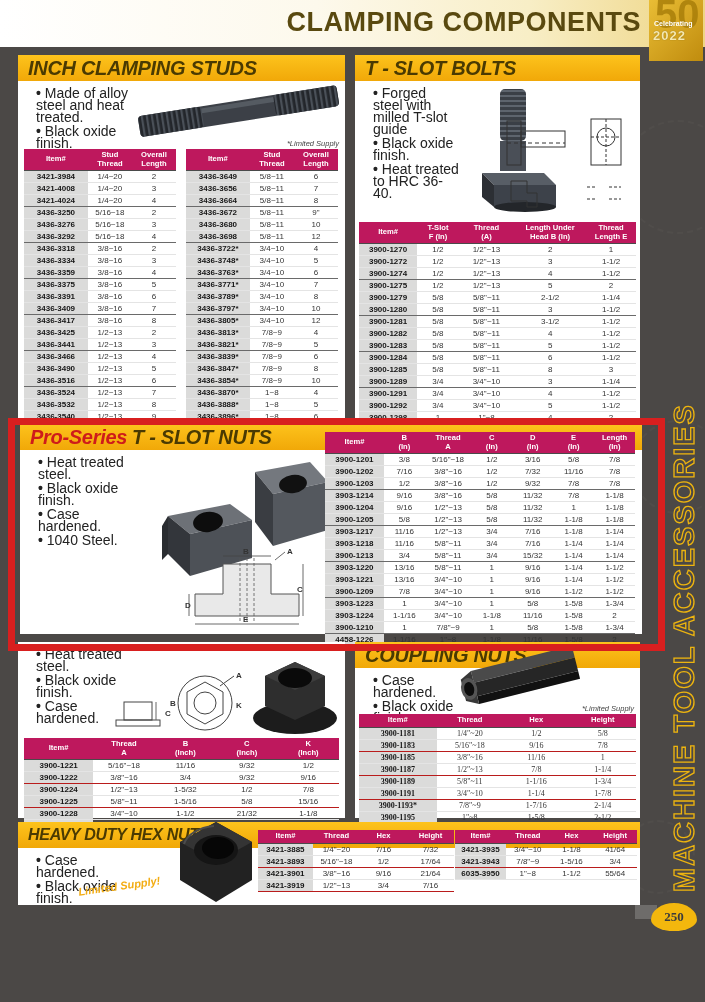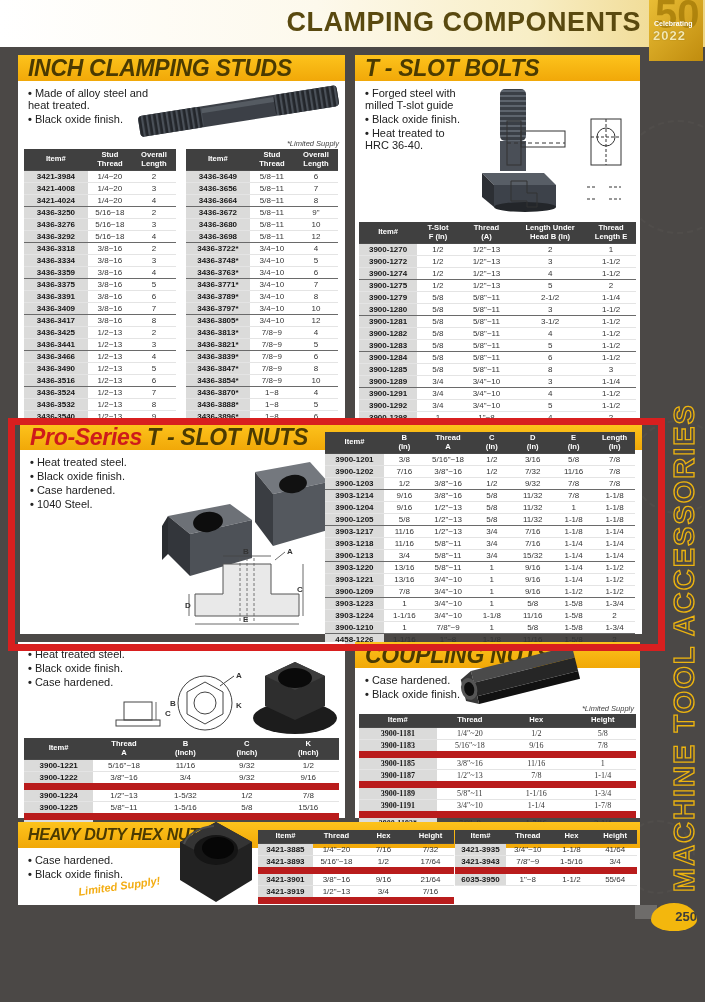--- a/index.html
+++ b/index.html
@@ -14,37 +14,37 @@
        color:#59490f;letter-spacing:.5px;}
   .badge{position:absolute;top:0;right:2px;width:54px;height:61px;
        background:linear-gradient(135deg,#e9bd35,#c08c0e);overflow:hidden;}
   .badge .b50{position:absolute;top:-8px;left:6px;font-size:40px;font-weight:bold;color:#a67c08;opacity:.8;}
   .badge .bcel{position:absolute;top:20px;left:5px;font-size:7px;font-weight:bold;color:#fff;}
   .badge .byear{position:absolute;top:28px;left:4px;font-size:13px;font-weight:bold;color:#f7e9b0;
        text-shadow:0 0 1px #7a5c00;letter-spacing:1px;}
   
   .panel{position:absolute;background:#ffffff;}
   .tbar{position:relative;background:linear-gradient(180deg,#fdc31c,#f1a808);color:#4a3a02;
-       font-weight:bold;font-style:italic;font-size:23px;line-height:26px;height:26px;
+       font-weight:bold;font-style:italic;font-size:20px;line-height:26px;height:26px;
        padding:0 10px;letter-spacing:-.3px;white-space:nowrap;}
   .tbar .red{color:#ce1b1b;margin-right:5px;}
   ul.bullets{margin:6px 0 0 6px;padding:0;list-style:none;}
-  ul.bullets li{font-size:11px;color:#222;line-height:12px;margin:2px 4px;}
+  ul.bullets li{font-size:14px;color:#222;line-height:12px;margin:2px 12px;}
   ul.bullets li:before{content:"• ";font-weight:bold;}
   .note{font-size:7.5px;color:#444;font-style:italic;text-align:right;}
   
   table.spec{border-collapse:collapse;table-layout:fixed;width:100%;}
-  table.spec th{background:#404040;color:#fff;font-size:7.6px;line-height:8.5px;font-weight:bold;
+  table.spec th{background:#be185d;color:#fff;font-size:7.6px;line-height:8.5px;font-weight:bold;
        white-space:pre-line;padding:2px 0;text-align:center;border-bottom:1px solid #4a4a4a;}
   table.spec td{font-size:8px;color:#333;text-align:center;padding:0;line-height:11px;
        overflow:hidden;white-space:nowrap;}
   table.spec td.item-col{background:#dbdbda;font-weight:bold;color:#151515;}
   table.spec tbody tr{border-bottom:1px solid #e4e4e4;}
   table.g3 tbody tr:nth-child(3n){border-bottom:1px solid #6a6a6a;}
-  table.g2 tbody tr:nth-child(2n){border-bottom:7px solid #b91c1c;}
+  table.g2 tbody tr:nth-child(2n){border-bottom:1px solid #b91c1c;}
   .t-studs td{line-height:11px;}
   .t-bolts td{line-height:10.6px;}
   .t-nuts td{font-size:7.6px;line-height:9.7px;}
   .t-flanged td{line-height:12.2px;}
   .t-coupling td{line-height:11.2px;font-family:Liberation Serif, serif;}
   .t-heavy td{line-height:11.3px;font-size:7.6px;}
   .t-heavy th{padding:1px 0;}
   
   .t-studs th:nth-child(1),.t-studs td:nth-child(1){width:42%;}
   .t-bolts th:nth-child(1),.t-bolts td:nth-child(1){width:21%;}
@@ -58,21 +58,21 @@
   .t-heavy th:nth-child(1),.t-heavy td:nth-child(1){width:28%;}
   
   .redframe{position:absolute;left:8px;top:418px;width:643px;height:219px;
        border:7px solid #d81f1f;z-index:6;pointer-events:none;}
   
   .side-text{position:absolute;right:4px;top:336px;height:556px;z-index:4;
        writing-mode:vertical-rl;transform:rotate(180deg);
        font-size:29px;font-weight:bold;letter-spacing:2px;
        color:transparent;-webkit-text-stroke:1.3px #edb40f;}
   .page-tab{position:absolute;right:8px;top:903px;width:46px;height:28px;background:#f3b70d;
-       border-radius:50%/60% 60% 40% 40%;z-index:5;text-align:right;}
+       border-radius:50%/60% 60% 40% 40%;z-index:5;text-align:center;font-family:Liberation Serif, serif;}
   .page-tab span{font-size:13px;font-weight:bold;color:#3c3c3c;line-height:28px;}
   .tab-gray{position:absolute;right:48px;top:905px;width:22px;height:14px;background:#6e6c6a;z-index:4;}
   .limited-yellow{position:absolute;font-size:11px;font-weight:bold;font-style:italic;color:#f3ad14;
        transform:rotate(-8deg);}
   .abs{position:absolute;}
   svg text{font-family:"Liberation Sans",sans-serif;}
 </style>
 </head>
 <body>
 

